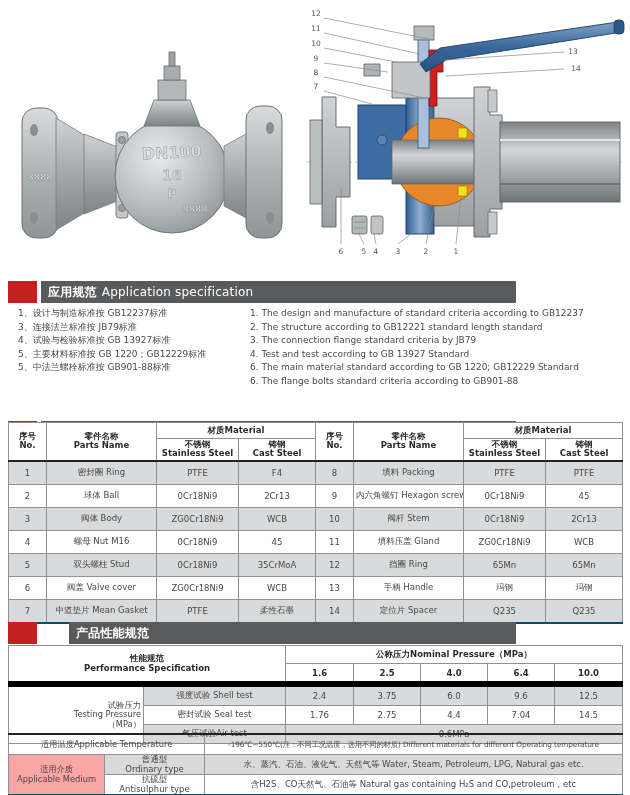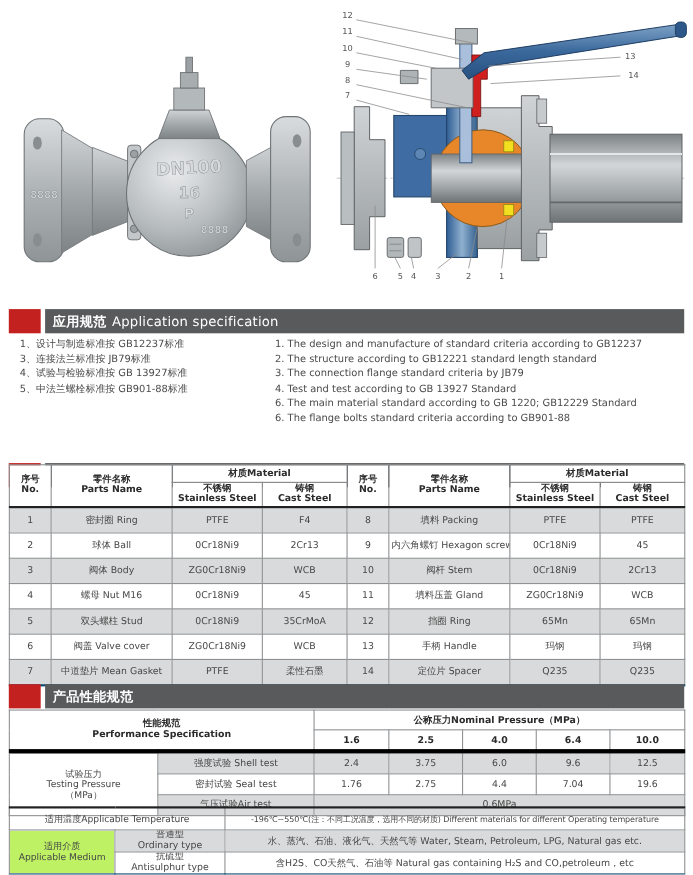--- a/index.html
+++ b/index.html
@@ -2,21 +2,21 @@
 <html><head>
 <meta charset="utf-8">
 <style>
   html,body{margin:0;padding:0;}
   body{
     width:630px;height:795px;position:relative;background:#ffffff;
     font-family:"DejaVu Sans","Liberation Sans",sans-serif;color:#3c3c3c;
     overflow:hidden;
   }
   
-  .section-bar{position:absolute;left:8px;width:614px;height:22px;display:flex;align-items:stretch;justify-content:flex-end;}
+  .section-bar{position:absolute;left:8px;width:508px;height:22px;display:flex;align-items:stretch;justify-content:flex-end;}
   .section-bar .red-block{width:29px;background:#c2211f;margin-right:4px;}
   .section-bar .bar-body{flex:1;background:#595a5c;color:#ffffff;display:flex;align-items:center;
     font-size:12px;padding-left:7px;letter-spacing:0.2px;}
   .bar-body .zh{font-weight:bold;margin-right:5px;}
   
   .app-list{position:absolute;top:307px;font-size:9px;line-height:13.5px;color:#4a4a4a;}
   #app-list-zh{left:18px;width:230px;}
   #app-list-en{left:250px;width:375px;}
   
   table{border-collapse:collapse;table-layout:fixed;font-size:8.5px;color:#474747;}
@@ -25,21 +25,21 @@
   th{font-weight:bold;color:#2b2b2b;background:#ffffff;}
   .gray-row td{background:#d9dadb;}
   .two-line{line-height:9.5px;}
   
   #parts-table{position:absolute;left:8px;top:422px;width:614px;}
   #parts-table thead{border-bottom:2px solid #222;}
   #parts-table{border-bottom:2px solid #0c4a6e;}
   #parts-table td{height:22px;}
   
   #perf-table{position:absolute;left:8px;top:645px;width:614px;}
-  #perf-table thead{border-bottom:4px solid #000000;margin-left:16px;}
+  #perf-table thead{border-bottom:6px solid #000000;margin-left:16px;}
   #perf-table td{height:18px;}
   #perf-table th{height:17px;}
   #env-table{position:absolute;left:8px;top:733px;width:614px;border-top:2px solid #222;border-bottom:4px solid #0c4a6e;}
   #env-table td{height:19px;}
   .small-cell{font-size:7.3px;letter-spacing:-0.1px;}
   .label-cell{font-size:8.3px;}
   
   #valve-photo{position:absolute;left:12px;top:40px;}
   #valve-diagram{position:absolute;left:292px;top:2px;}
   .callout-text{font-size:7.5px;fill:#555;}
@@ -230,20 +230,21 @@
   <div class="bar-body">
     <span class="zh">应用规范</span>
     <span class="en">Application specification</span>
   </div>
 </div>
 
 <div id="app-list-zh" class="app-list">
   <div>1、设计与制造标准按 GB12237标准</div>
   <div>3、连接法兰标准按 JB79标准</div>
   <div>4、试验与检验标准按 GB 13927标准</div>
+  <div>5、主要材料标准按 GB 1220；GB12229标准</div>
   <div>5、中法兰螺栓标准按 GB901-88标准</div>
 </div>
 <div id="app-list-en" class="app-list">
   <div>1. The design and manufacture of standard criteria according to GB12237</div>
   <div>2. The structure according to GB12221 standard length standard</div>
   <div>3. The connection flange standard criteria by JB79</div>
   <div>4. Test and test according to GB 13927 Standard</div>
   <div>6. The main material standard according to GB 1220; GB12229 Standard</div>
   <div>6. The flange bolts standard criteria according to GB901-88</div>
 </div>
@@ -350,21 +351,21 @@
       <td>PTFE</td>
       <td>柔性石墨</td>
       <td>14</td>
       <td>定位片 Spacer</td>
       <td>Q235</td>
       <td>Q235</td>
     </tr>
   </tbody>
 </table>
 
-<div class="section-bar" style="top:622px;">
+<div class="section-bar" style="top:622px;gap:28px;">
   <div class="red-block"></div>
   <div class="bar-body">
     <span class="zh">产品性能规范</span>
   </div>
 </div>
 
 <table id="perf-table">
   <colgroup>
     <col style="width:135px">
       <col style="width:142px">
@@ -384,60 +385,60 @@
     <tr style="height:17px;">
       <th>1.6</th>
       <th>2.5</th>
       <th>4.0</th>
       <th>6.4</th>
       <th>10.0</th>
     </tr>
   </thead>
   <tbody>
     <tr class="gray-row">
-      <td rowspan="3" class="two-line label-cell" style="background:#ffffff;">
+      <td rowspan="3" class="two-line label-cell" style="background:#ffffff;text-align:right;">
         <span>试验压力</span><br>
         <span>Testing Pressure</span><br>
         <span>（MPa）</span>
       </td>
       <td>强度试验 Shell test</td>
       <td>2.4</td>
       <td>3.75</td>
       <td>6.0</td>
       <td>9.6</td>
       <td>12.5</td>
     </tr>
     <tr>
       <td>密封试验 Seal test</td>
       <td>1.76</td>
       <td>2.75</td>
       <td>4.4</td>
       <td>7.04</td>
-      <td>19.6</td>
+      <td>14.5</td>
     </tr>
     <tr class="gray-row">
       <td>气压试验Air test</td>
       <td colspan="5">0.6MPa</td>
     </tr>
   </tbody>
 </table>
 
 <table id="env-table">
   <colgroup>
     <col style="width:96px">
       <col style="width:100px">
       <col style="width:418px">
   </colgroup>
   <tbody>
     <tr>
       <td colspan="2" class="label-cell">适用温度Applicable Temperature</td>
       <td class="small-cell">-196℃~550℃(注：不同工况温度，选用不同的材质) Different materials for different Operating temperature</td>
     </tr>
     <tr class="gray-row">
-      <td rowspan="2" class="two-line label-cell" style="background:#bef264;">
+      <td rowspan="2" class="two-line label-cell" style="background:#fca5a5;">
         <span>适用介质</span><br>
         <span>Applicable Medium</span>
       </td>
       <td class="two-line">
         <span>普通型</span><br>
         <span>Ordinary type</span>
       </td>
       <td>水、蒸汽、石油、液化气、天然气等  Water, Steam, Petroleum, LPG, Natural gas etc.</td>
     </tr>
     <tr>

